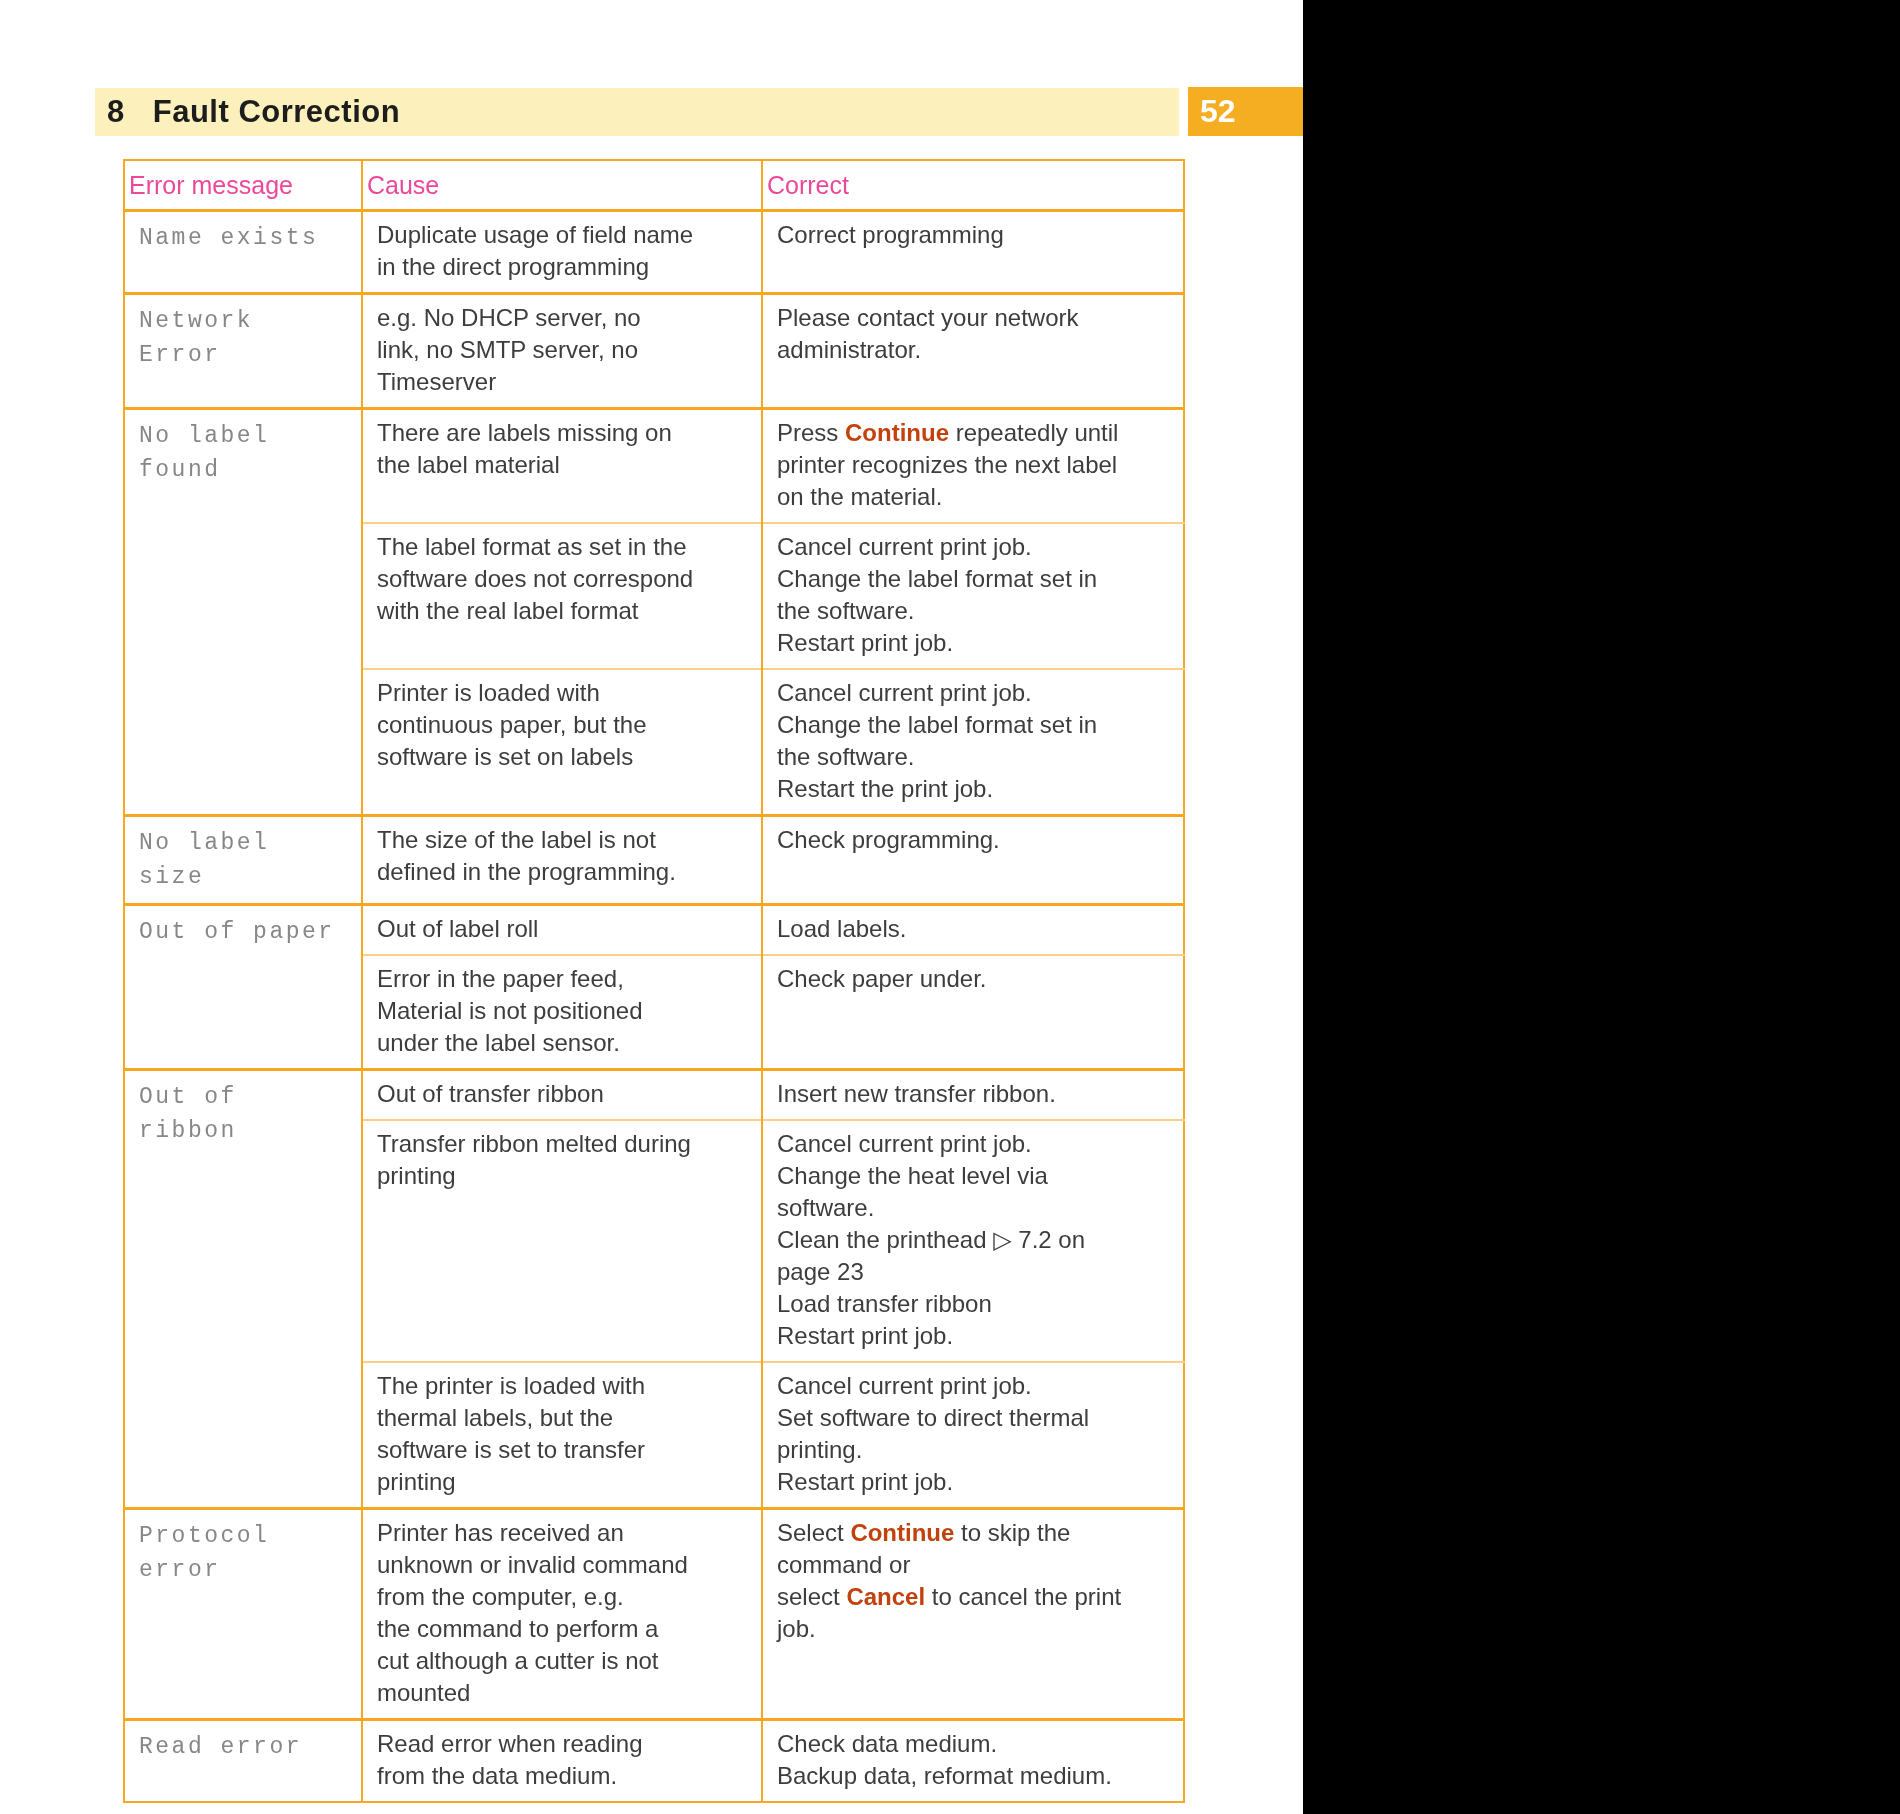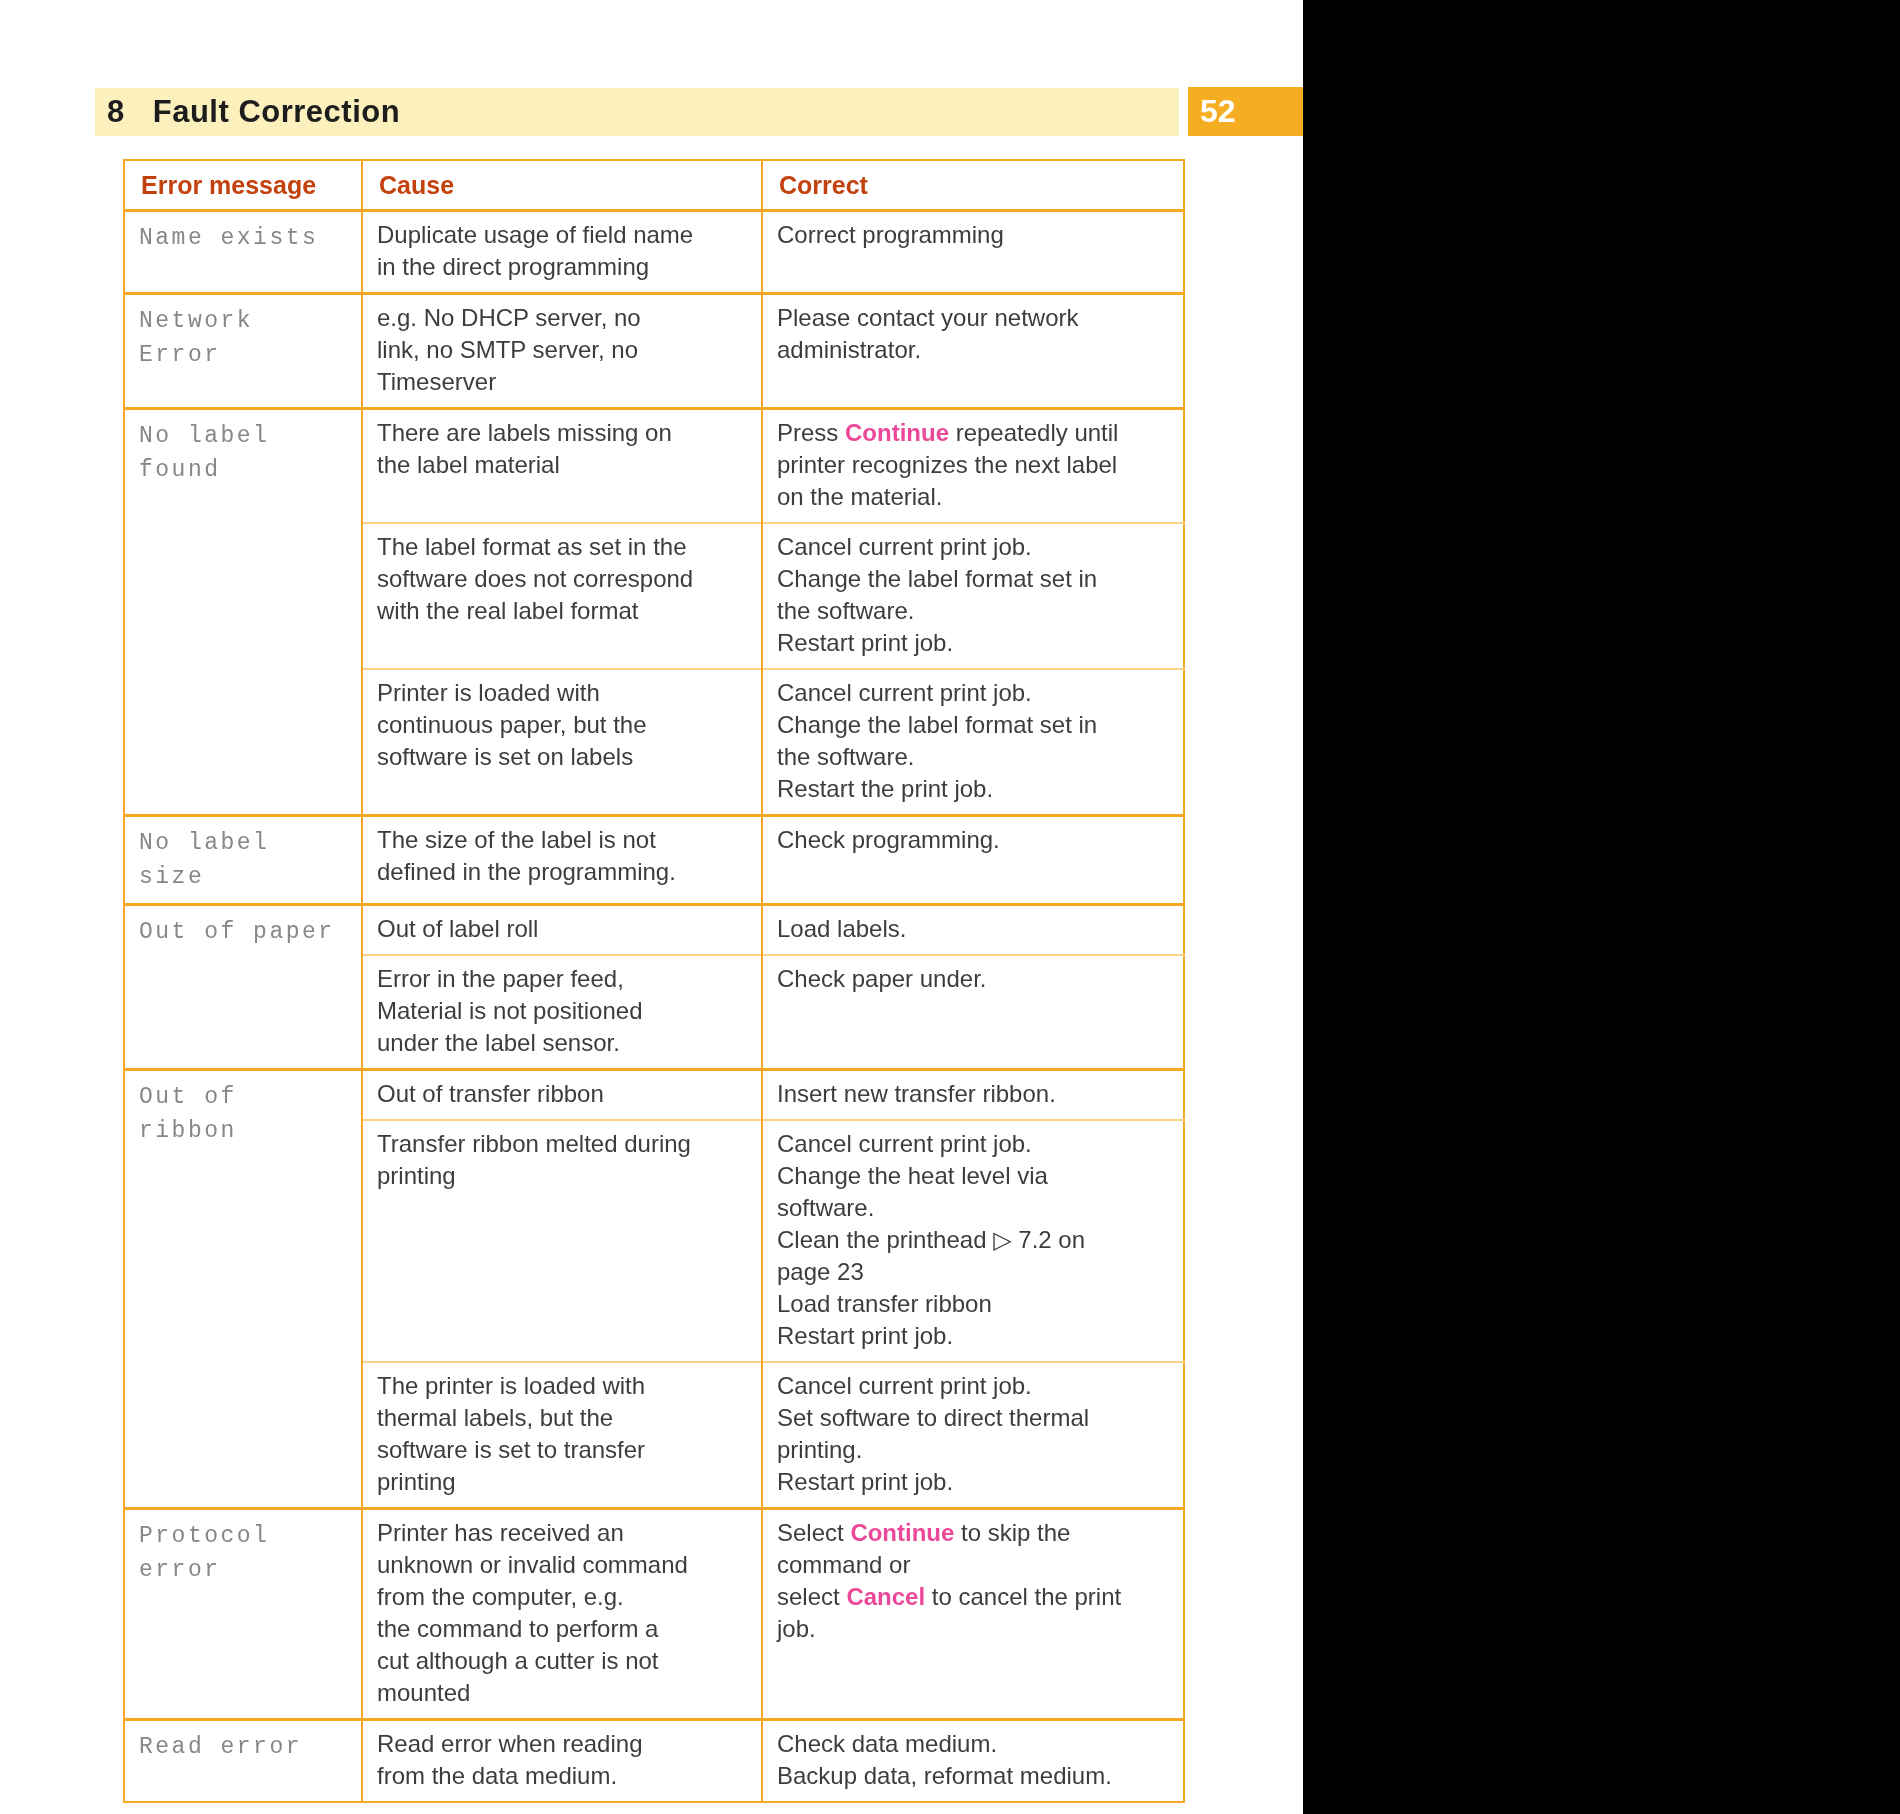--- a/index.html
+++ b/index.html
@@ -28,32 +28,32 @@
     background:var(--badge-bg);color:#FFFFFF;font-weight:bold;font-size:32px;
     line-height:49px;padding-left:12px;}
 
   table.fault{position:absolute;left:123px;top:159px;width:1060px;
     border-collapse:collapse;table-layout:fixed;
     border:2px solid var(--border-strong);}
   table.fault th, table.fault td{
     border-left:2px solid var(--border-strong);
     vertical-align:top;text-align:left;}
   table.fault th{
-    font-size:25px;line-height:30px;color:#c2410c;font-weight:bold;
-    padding:9px 16px;border-bottom:3px solid var(--border-strong);}
+    font-size:25px;line-height:30px;color:#ec4899;font-weight:normal;
+    padding:9px 4px;border-bottom:3px solid var(--border-strong);}
   table.fault td{
     font-size:24px;line-height:32px;color:var(--body-text);
     padding:7px 14px 9px 14px;border-radius:19px;}
   table.fault td.err{
     font-family:"Liberation Mono","DejaVu Sans Mono",monospace;
     color:var(--error-text);font-size:23px;line-height:34px;
     letter-spacing:2.5px;padding-top:9px;}
   table.fault tr.group td{border-top:3px solid var(--border-strong);}
   table.fault tr.sub td{border-top:2px solid var(--border-light);}
-  table.fault strong{font-weight:bold;color:#ec4899;}
+  table.fault strong{font-weight:bold;color:#c2410c;}
 </style>
 </head>
 <body>
 
 <div class="stage">
 
   <div class="chapter-band">
     <span class="num">8</span>
     <span class="title">Fault Correction</span>
   </div>

